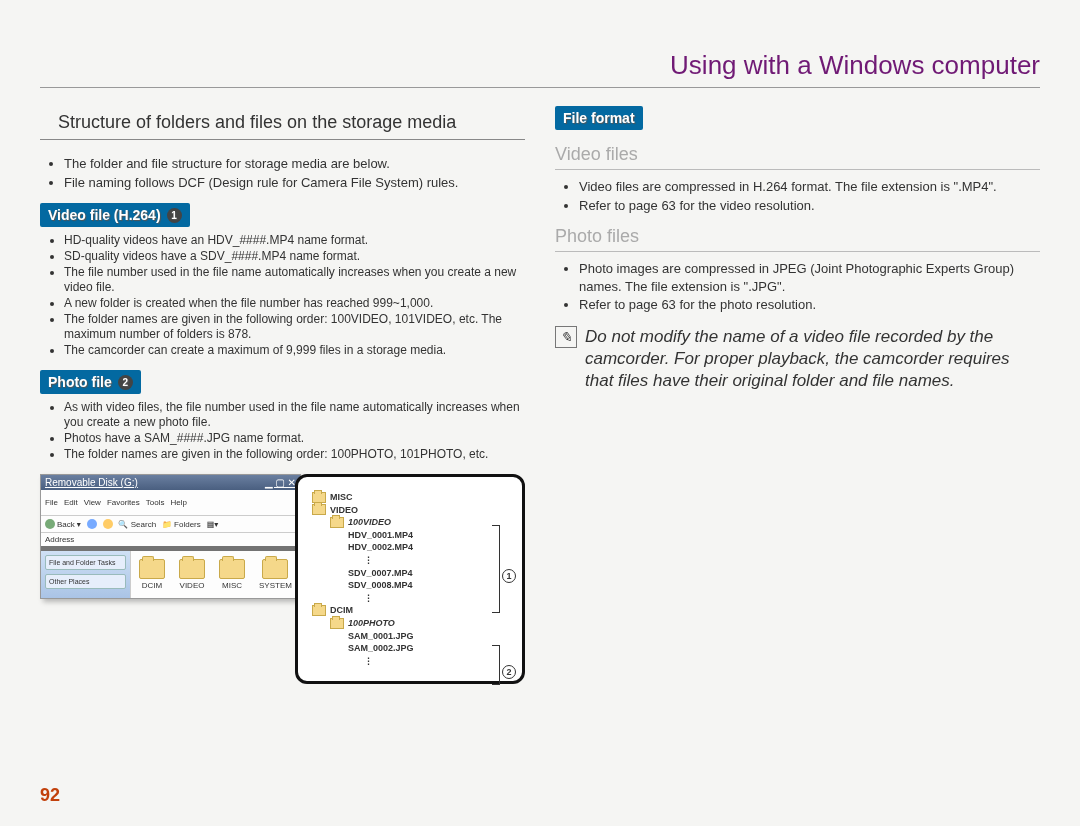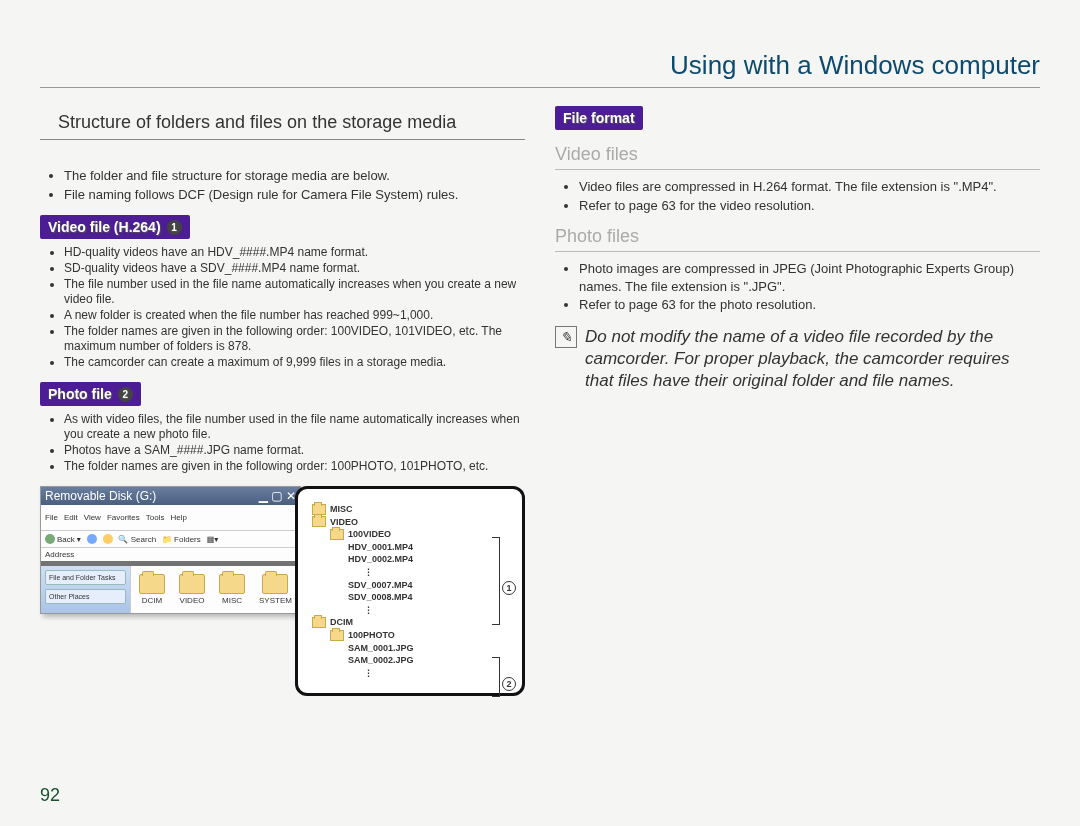--- a/index.html
+++ b/index.html
@@ -11,39 +11,39 @@
     color: #333;
     position: relative;
     padding: 50px 40px 30px 40px;
   }
   .page {
     position: relative;
   }
   .chapter-title {
     text-align: right;
     font-size: 26px;
-    color: #0c4a6e;
+    color: #701a75;
     font-weight: 400;
     padding-bottom: 6px;
     border-bottom: 1px solid #999;
     margin-bottom: 18px;
   }
   .columns {
     display: flex;
     gap: 30px;
   }
   .col {
     flex: 1;
     min-width: 0;
   }
   .section-heading {
     display: flex;
     align-items: flex-end;
     border-bottom: 1px solid #888;
-    margin-bottom: 27px;
+    margin-bottom: 15px;
   }
   .section-heading .bar {
     width: 10px;
     background: #666;
   }
   .section-heading .txt {
     font-size: 18px;
     color: #333;
     padding: 6px 8px;
     font-weight: 400;
@@ -53,21 +53,21 @@
     padding-left: 24px;
     font-size: 13px;
     line-height: 1.35;
     margin-bottom: 12px;
   }
   ul.bullets li { margin-bottom: 1px; }
   ul.small li { font-size: 12px; line-height: 1.25; }
   .box-label {
     display: inline-flex;
     align-items: center;
-    background: #4c1d95;
+    background: #0369a1;
     color: #fff;
     font-weight: bold;
     font-size: 14px;
     padding: 4px 8px;
     border-radius: 2px;
     margin-bottom: 6px;
     gap: 6px;
     text-shadow: 1px 1px 1px #555;
   }
   .circ {
@@ -105,22 +105,22 @@
     width: 330px;
     border: 1px solid #999;
     background: #fdfdfd;
     box-shadow: 3px 3px 5px rgba(0,0,0,0.25);
     font-size: 8px;
   }
   .explorer .titlebar {
     background: linear-gradient(#6a7fa0, #4a5f80);
     color: #fff;
     padding: 2px 4px;
-    font-size: 12px;
-    display: flex; justify-content: space-between;
+    font-size: 10px;
+    display: flex; justify-content: space-between; text-decoration: underline;
   }
   .explorer .menus {
     padding: 8px 4px; display: flex; gap: 6px;
     border-bottom: 1px solid #ccc;
   }
   .explorer .toolbar {
     padding: 3px 4px; display: flex; gap: 6px; align-items: center;
     border-bottom: 1px solid #ccc;
   }
   .tool-btn { display:inline-flex; align-items:center; gap:2px; }
@@ -156,41 +156,41 @@
     line-height: 1.4;
     min-width: 230px;
     background: #fff;
     position: relative;
   }
   .tree-box .row { display:flex; align-items:center; gap:4px; }
   .mini-folder {
     width:14px;height:11px;background:#f5d88a;border:1px solid #c9a94a;display:inline-block;position:relative;
   }
   .mini-folder::before{content:"";position:absolute;top:-3px;left:1px;width:6px;height:3px;background:#f5d88a;border:1px solid #c9a94a;border-bottom:none;}
-  .indent1{margin-left:18px;}
+  .indent1{margin-left:18px;font-style:italic;}
   .indent2{margin-left:36px;}
   .indent3{margin-left:52px;}
   .callout {
     position:absolute; width:14px;height:14px;border:1px solid #333;border-radius:50%;
     font-size:9px;display:flex;align-items:center;justify-content:center;
   }
   .c1 { right: 6px; top: 92px; }
   .c2 { right: 6px; top: 188px; }
   .bracket {
     position:absolute; border-right:1px solid #333; width:8px;
   }
   .br1 { right:22px; top:48px; height:88px; border-top:1px solid #333; border-bottom:1px solid #333;}
   .br2 { right:22px; top:168px; height:40px; border-top:1px solid #333; border-bottom:1px solid #333;}
   .page-num {
     position: absolute;
     left: 40px;
     bottom: 20px;
     font-size: 18px;
-    font-weight: normal;
-    color: #14532d;
+    font-weight: bold;
+    color: #c2410c;
   }
 </style>
 </head>
 <body>
 
 <div class="page">
   <div class="chapter-title">Using with a Windows computer</div>
 
   <div class="columns">
 

